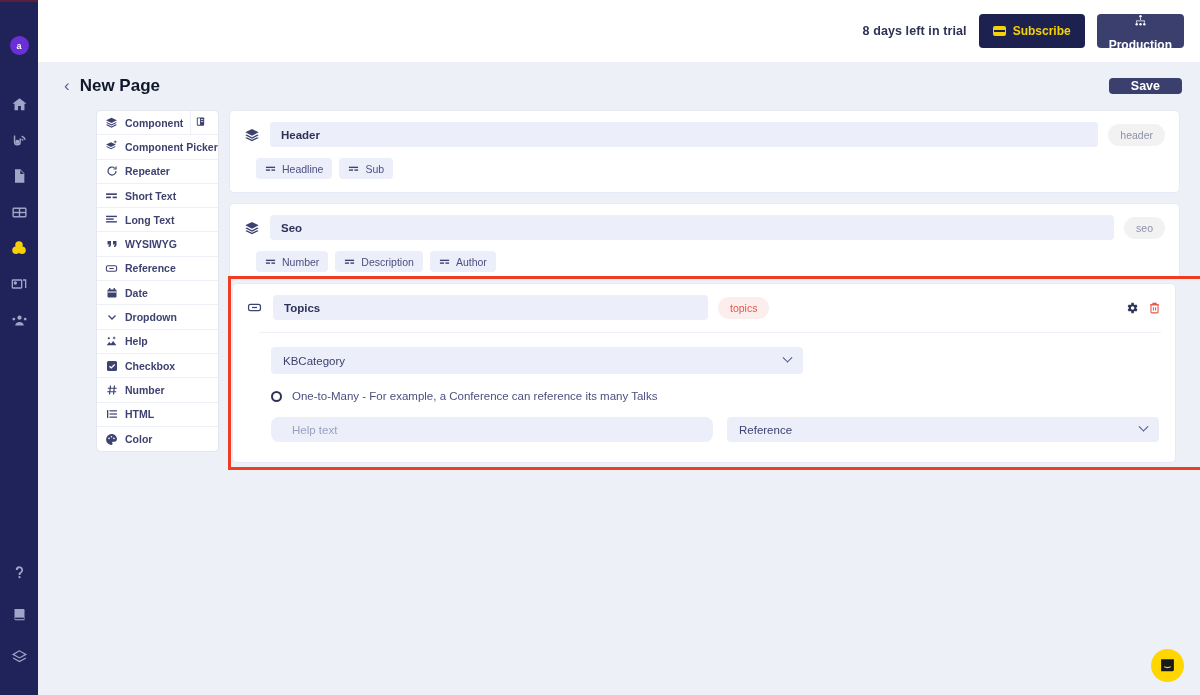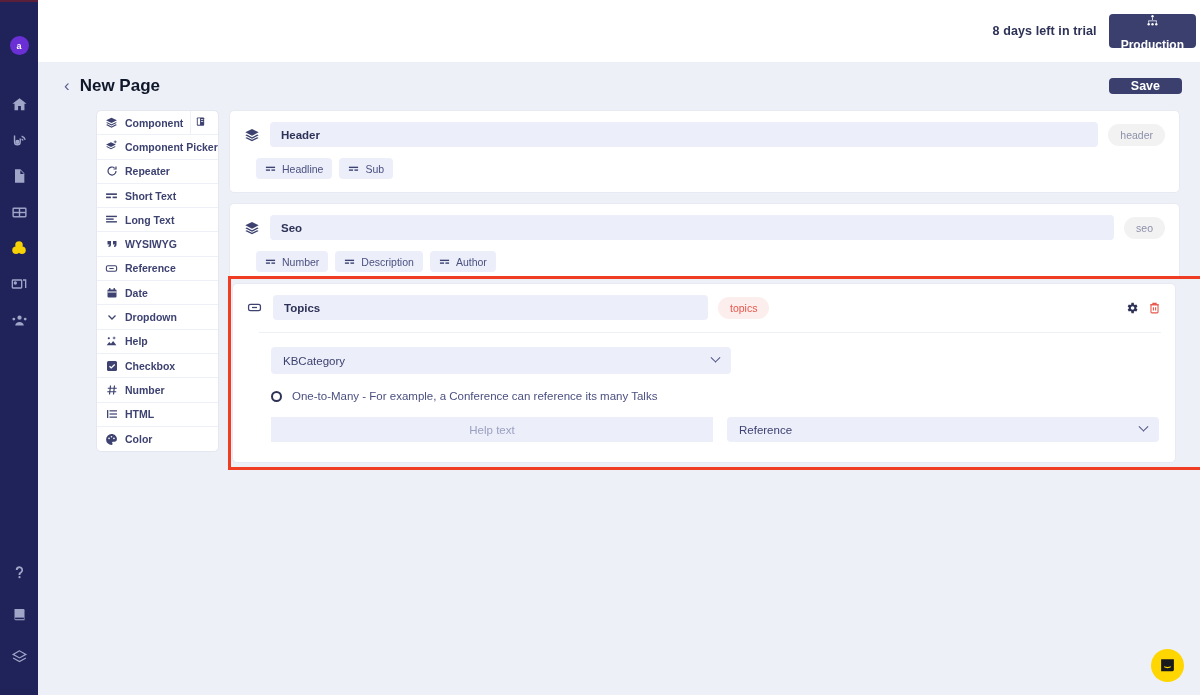--- a/index.html
+++ b/index.html
@@ -38,21 +38,21 @@
   .rail-ico.active { color: #f5d106; }
   .rail-bottom { position: absolute; bottom: 28px; left: 0; right: 0;
     display: flex; flex-direction: column; align-items: center; gap: 20px; }
 
   
   .main { flex: 1; height: 695px; position: relative; background: #eef0f7; }
 
   .topbar {
     height: 62px; background: #ffffff;
     display: flex; align-items: center; justify-content: flex-end;
-    padding-right: 4px; gap: 12px;
+    padding-right: 16px; gap: 12px;
   }
   .trial-text { font-size: 12.5px; font-weight: bold; color: #2e3257; letter-spacing: .1px; }
   .btn-subscribe {
     background: #1d2150; color: #f5d106;
     font-size: 12px; font-weight: bold;
     border: none; border-radius: 4px;
     height: 34px; padding: 0 14px;
     display: flex; align-items: center; gap: 7px; cursor: pointer;
   }
   .card-ico { width: 13px; height: 10px; background: #f5d106; border-radius: 2px; position: relative; flex: 0 0 13px;}
@@ -152,38 +152,38 @@
     content:''; position:absolute; left:0; top:0; bottom:0; width:3px; background:#ee3d23;
   }
   .selcard {
     background: #fff; border: 1px solid #e7eaf4; border-radius: 5px;
     margin: 0 24px 0 4px;
     padding: 11px 14px 20px 14px;
   }
   .divider { height: 1px; background: #eef0f7; margin: 12px 0 0 12px; }
   .sel-body { padding-left: 24px; }
   .select-box {
-    margin-top: 14px; width: 460px; height: 27px;
+    margin-top: 14px; width: 532px; height: 27px;
     background: #eceefa; border: none; border-radius: 4px;
     display: flex; align-items: center; padding: 0 12px;
     font-size: 11.5px; color: #3d4270; cursor: pointer; gap: 40px;
   }
   .select-box .chev { margin-left: auto; width:7px; height:7px; border-width:1.5px; color:#4b5080; }
   .radio-row { display: flex; align-items: center; gap: 10px; margin-top: 16px; }
   .radio {
     width: 11px; height: 11px; border-radius: 50%;
     background: #d5daf0; flex: 0 0 11px; cursor: pointer;
     display: flex; align-items: center; justify-content: center;
   }
   .radio.on { background: #fff; border: 2.5px solid #2e3257; }
   .radio-label { font-size: 11.5px; color: #4b5080; }
   .bottom-row { display: flex; gap: 14px; margin-top: 15px; }
   .help-input {
-    flex: 0 0 442px; height: 25px; background: #eceefa; border: none; border-radius: 0;
-    font-size: 11.5px; color: #2e3257; padding: 0 21px; font-family: inherit; text-align: center;
+    flex: 0 0 442px; height: 25px; background: #eceefa; border: none; border-radius: 8px;
+    font-size: 11.5px; color: #2e3257; padding: 0 21px; font-family: inherit;
   }
   .help-input::placeholder { color: #9aa0c0; }
   .ref-select {
     flex: 0 0 432px; height: 25px; background: #eceefa; border-radius: 4px;
     display: flex; align-items: center; padding: 0 12px;
     font-size: 11.5px; color: #3d4270; cursor: pointer;
   }
   .ref-select .chev { margin-left: auto; width:7px; height:7px; border-width:1.5px; color:#4b5080; }
 
   
@@ -271,20 +271,24 @@
             <path d="M3 14l9 5 9-5"></path>
           </svg>
       </div>
     </div>
   </div>
 
   <div class="main">
 
     <div class="topbar">
       <span class="trial-text">8 days left in trial</span>
+      <button class="btn-subscribe">
+        <span class="card-ico"></span>
+        <span>Subscribe</span>
+      </button>
       <button class="btn-env">
         <span>
           <svg width="13" height="13" viewBox="0 0 24 24" fill="currentColor">
               <circle cx="12" cy="4" r="2.2"></circle>
               <circle cx="5" cy="19" r="2.2"></circle>
               <circle cx="12" cy="19" r="2.2"></circle>
               <circle cx="19" cy="19" r="2.2"></circle>
               <path d="M11.3 6h1.4v5h-1.4zM5 12h14v1.4H5z"></path>
               <path d="M4.3 12h1.4v4H4.3zM18.3 12h1.4v4h-1.4z"></path>
             </svg>

